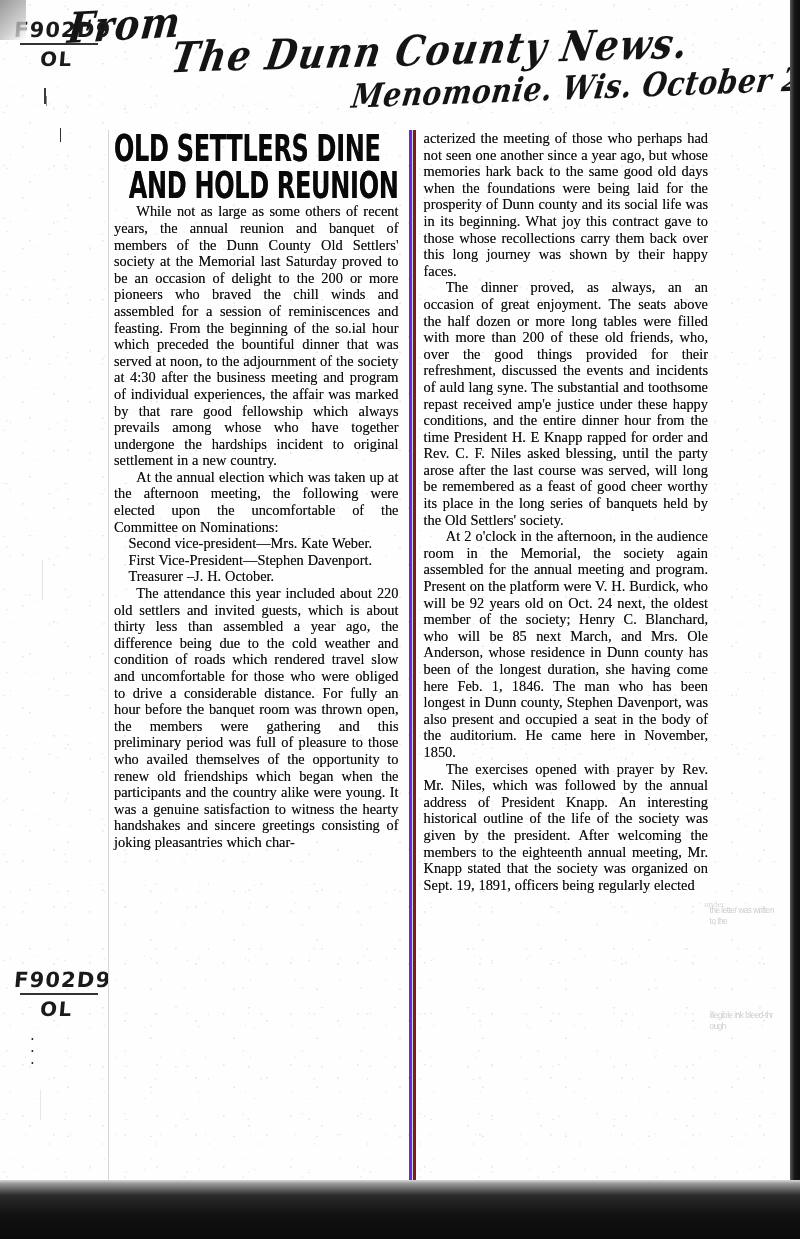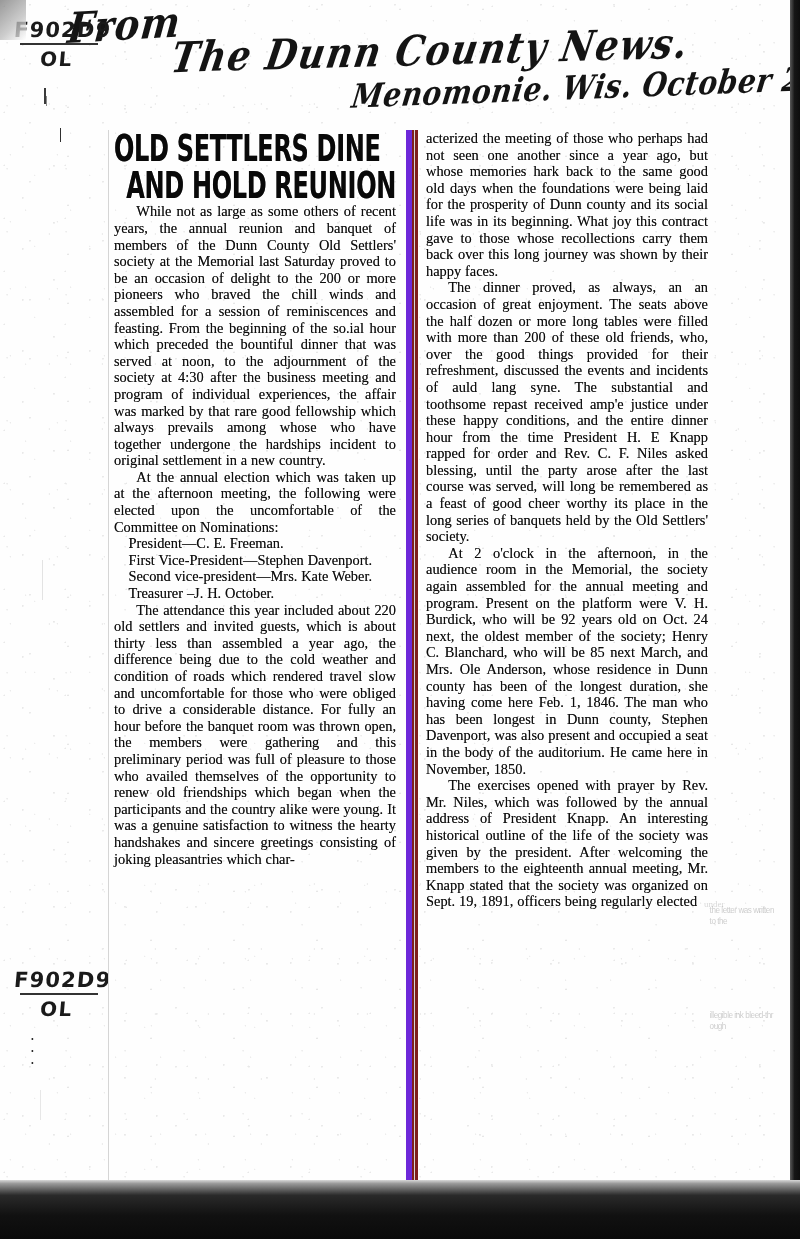--- a/index.html
+++ b/index.html
@@ -169,22 +169,22 @@
     display: flex;
     gap: 0px;
     height: 100%;
   }
 
   .col {
     width: 290px;
     position: relative;
     padding: 0 2px;
   }
-  .col-1 { border-right: 7px solid #6d28d9; padding-right: 10px; }
-  .col-2 { padding-left: 8px; border-left: 6px solid #7f1d1d; margin-left: -1px; }
+  .col-1 { border-right: 5px solid #6d28d9; padding-right: 10px; }
+  .col-2 { padding-left: 8px; border-left: 3px solid #7f1d1d; margin-left: -1px; }
 
   
   .col::before {
     content: "";
     position: absolute;
     left: -4px;
     top: 0;
     bottom: 0;
     width: 1px;
     background: #d5d5d5;
@@ -302,23 +302,22 @@
       <div class="columns">
 
         <div class="col col-1">
           <h1 class="headline">
             <span class="l1">OLD SETTLERS DINE</span>
             <span class="l2">AND HOLD REUNION</span>
           </h1>
           <div class="body">
             <p>While not as large as some others of recent years, the annual reunion and banquet of members of the Dunn County Old Settlers' society at the Memorial last Saturday proved to be an occasion of delight to the 200 or more pioneers who braved the chill winds and assembled for a session of reminiscences and feasting. From the beginning of the so.ial hour which preceded the bountiful dinner that was served at noon, to the adjournment of the society at 4:30 after the business meeting and program of individual experiences, the affair was marked by that rare good fellowship which always prevails among whose who have together undergone the hardships incident to original settlement in a new country.</p>
             <p>At the annual election which was taken up at the afternoon meeting, the following were elected upon the uncomfortable of the Committee on Nominations:</p>
-            <p class="officer">President—C. E. Freeman.</p>
+            <p class="officer">Second vice-president—Mrs. Kate Weber.</p>
             <p class="officer">First Vice-President—Stephen Davenport.</p>
-            <p class="officer">Second vice-president—Mrs. Kate Weber.</p>
             <p class="officer">Treasurer –J. H. October.</p>
             <p>The attendance this year included about 220 old settlers and invited guests, which is about thirty less than assembled a year ago, the difference being due to the cold weather and condition of roads which rendered travel slow and uncomfortable for those who were obliged to drive a considerable distance. For fully an hour before the banquet room was thrown open, the members were gathering and this preliminary period was full of pleasure to those who availed themselves of the opportunity to renew old friendships which began when the participants and the country alike were young. It was a genuine satisfaction to witness the hearty handshakes and sincere greetings consisting of joking pleasantries which char-</p>
           </div>
         </div>
 
         <div class="col col-2">
           <div class="body">
             <p class="noindent">acterized the meeting of those who perhaps had not seen one another since a year ago, but whose memories hark back to the same good old days when the foundations were being laid for the prosperity of Dunn county and its social life was in its beginning. What joy this contract gave to those whose recollections carry them back over this long journey was shown by their happy faces.</p>
             <p>The dinner proved, as always, an an occasion of great enjoyment. The seats above the half dozen or more long tables were filled with more than 200 of these old friends, who, over the good things provided for their refreshment, discussed the events and incidents of auld lang syne. The substantial and toothsome repast received amp'e justice under these happy conditions, and the entire dinner hour from the time President H. E Knapp rapped for order and Rev. C. F. Niles asked blessing, until the party arose after the last course was served, will long be remembered as a feast of good cheer worthy its place in the long series of banquets held by the Old Settlers' society.</p>
             <p>At 2 o'clock in the afternoon, in the audience room in the Memorial, the society again assembled for the annual meeting and program. Present on the platform were V. H. Burdick, who will be 92 years old on Oct. 24 next, the oldest member of the society; Henry C. Blanchard, who will be 85 next March, and Mrs. Ole Anderson, whose residence in Dunn county has been of the longest duration, she having come here Feb. 1, 1846. The man who has been longest in Dunn county, Stephen Davenport, was also present and occupied a seat in the body of the auditorium. He came here in November, 1850.</p>

